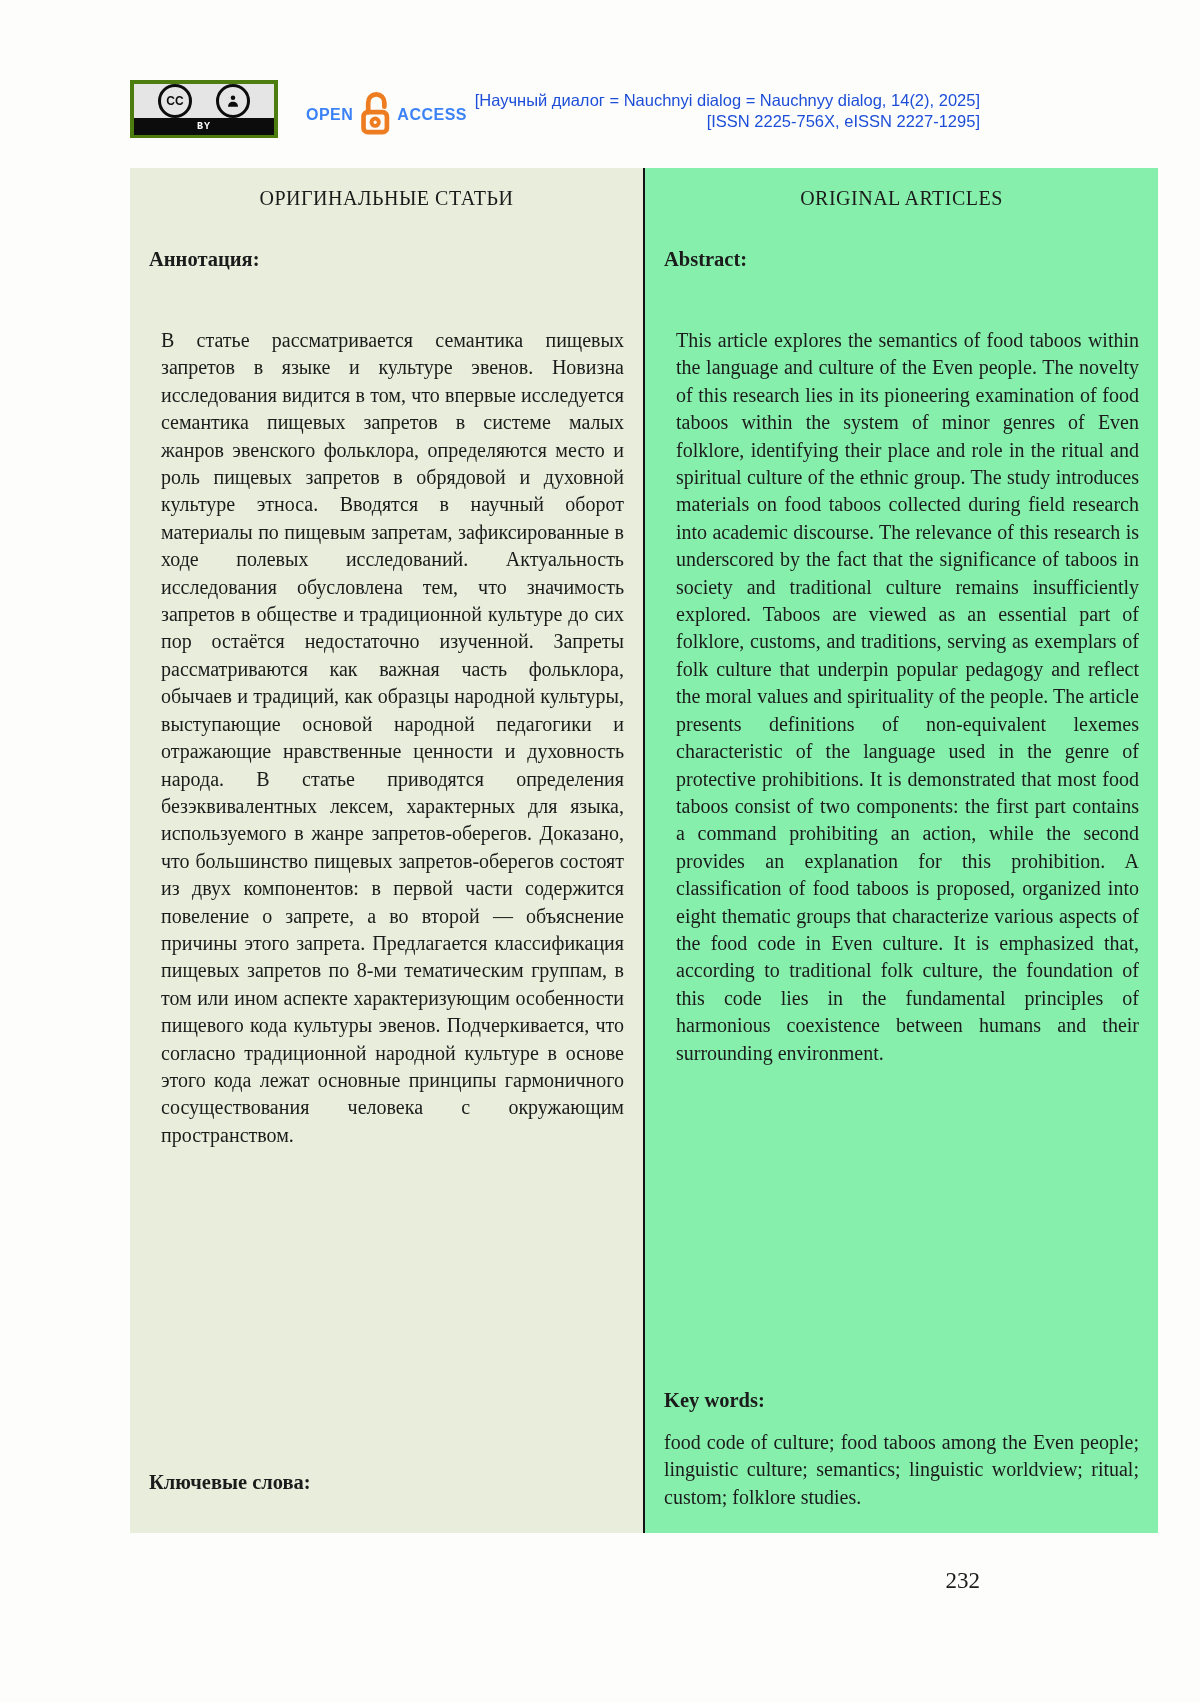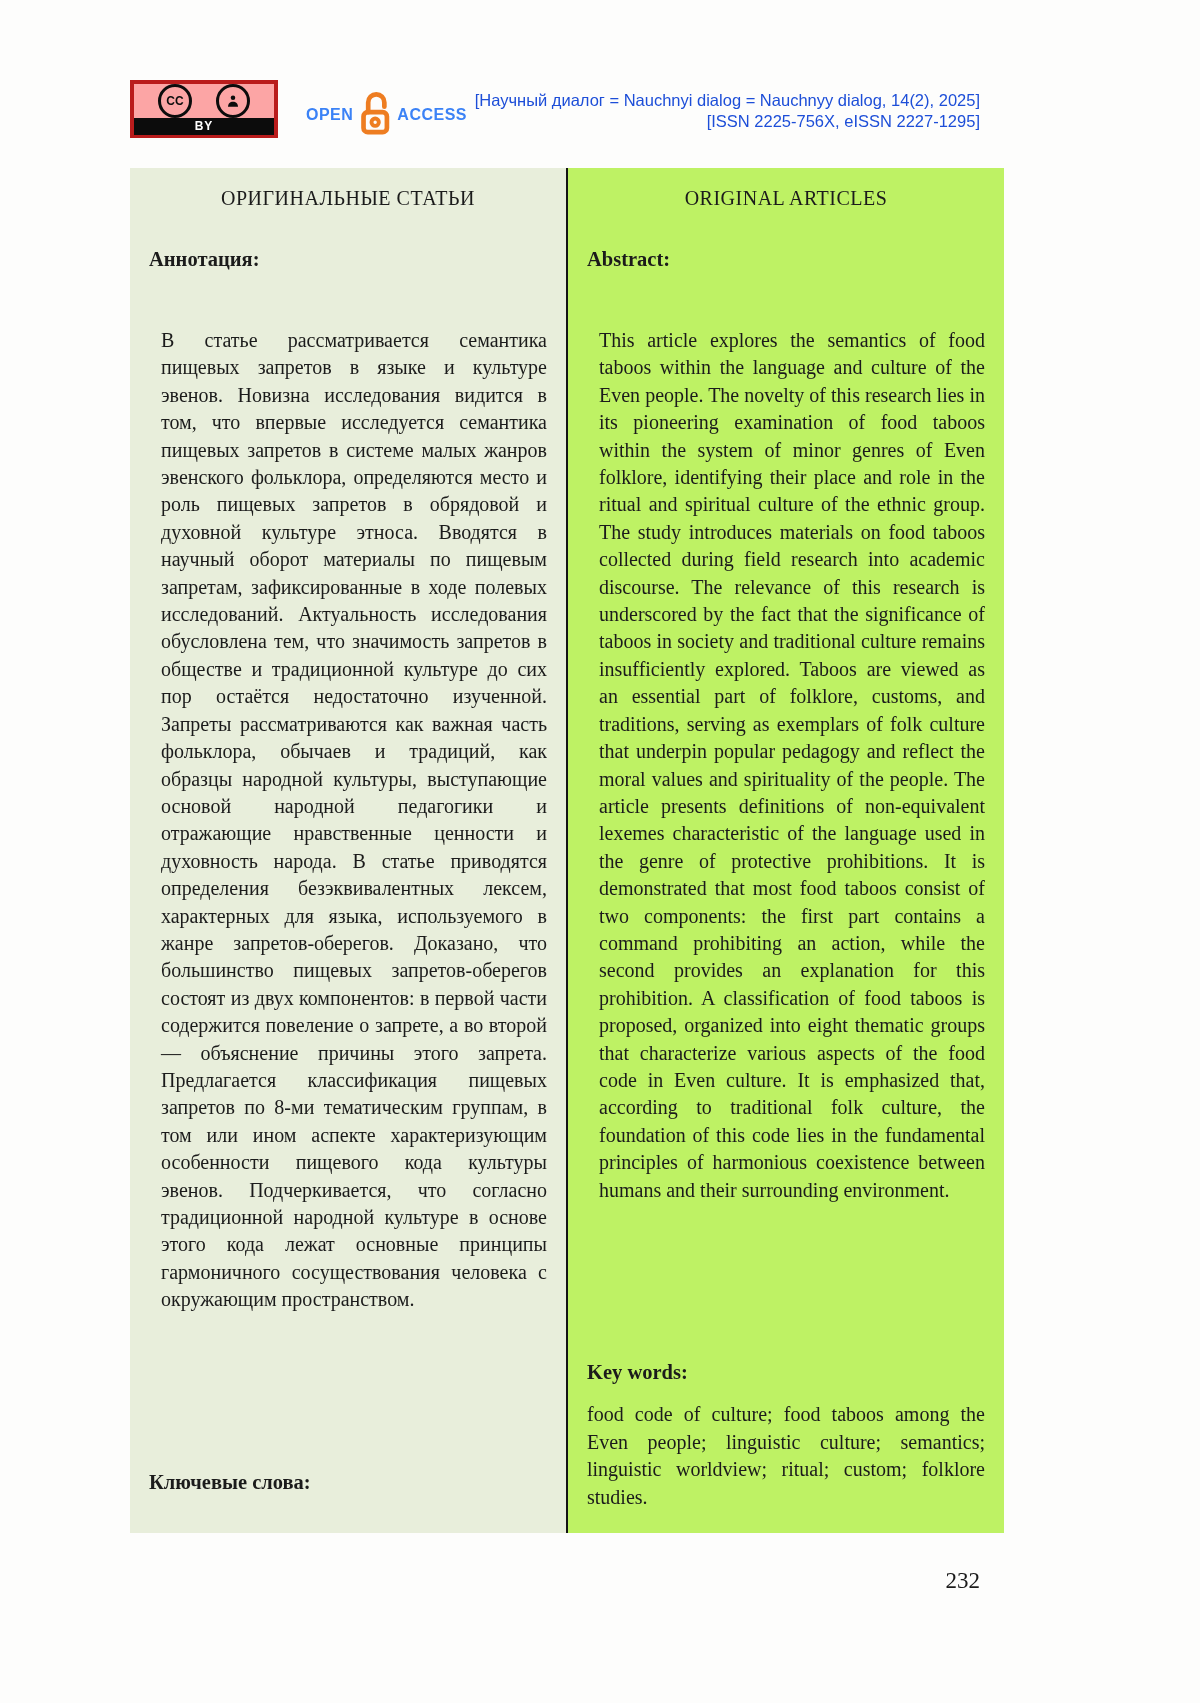--- a/index.html
+++ b/index.html
@@ -12,59 +12,59 @@
     overflow: hidden;
   }
 
   
   .header {
     position: absolute; top: 80px; left: 130px; width: 850px;
     display: flex; align-items: flex-start;
   }
   .cc-badge {
     width: 148px; height: 58px;
-    border: 4px solid #b91c1c; box-sizing: border-box;
-    background: #fca5a5;
+    border: 4px solid #4d7c0f; box-sizing: border-box;
+    background: #e5e5e5;
     display: flex; flex-direction: column; justify-content: center;
   }
   .cc-circles {
     flex: 1; display: flex; align-items: center; justify-content: space-around;
     padding: 0 12px;
   }
   .cc-circle {
     width: 28px; height: 28px; border: 3px solid #0c0c0c; border-radius: 50%;
     display: flex; align-items: center; justify-content: center;
     font-family: "Liberation Sans", sans-serif; font-weight: 700; font-size: 12px;
     color: #0c0c0c;
   }
   .cc-bar {
     height: 17px; background: #0c0c0c; color: #ffffff;
-    text-align: center; font-family: Liberation Sans, sans-serif;
-    font-weight: 700; font-size: 12px; line-height: 17px; letter-spacing: 1px;
+    text-align: center; font-family: Liberation Mono, monospace;
+    font-weight: 700; font-size: 10px; line-height: 17px; letter-spacing: 1px;
   }
   .oa-logo { display: flex; align-items: center; margin-left: 28px; margin-top: 10px; gap: 5px; }
   .oa-word {
     font-family: "Liberation Sans", sans-serif; font-weight: 700;
     font-size: 16px; letter-spacing: 0.5px; color: #3b82f6;
   }
   .citation {
     margin-left: auto; text-align: right;
     font-family: "Liberation Sans", sans-serif;
     font-size: 16.5px; line-height: 21px; color: #1d4ed8;
     margin-top: 10px;
   }
 
   
   .columns {
-    position: absolute; top: 168px; left: 130px; width: 874px; height: 1365px;
+    position: absolute; top: 168px; left: 130px; width: 1028px; height: 1365px;
     display: flex;
   }
   .col { flex: 1 1 0; position: relative; padding: 0 19px; box-sizing: border-box; }
   .col-left  { background: #e8eedb; }
-  .col-right { background: #bef264; }
+  .col-right { background: #86efac; }
   .divider { width: 2px; background: #141414; }
 
   .section-header {
     text-align: center; font-size: 20px; letter-spacing: 0.5px;
     margin-top: 19px;
   }
   .abstract-label { margin-top: 38px; font-weight: 700; font-size: 20.5px; }
   .abstract-body {
     margin-top: 56px; font-size: 20px; line-height: 27.4px;
     text-align: justify;

